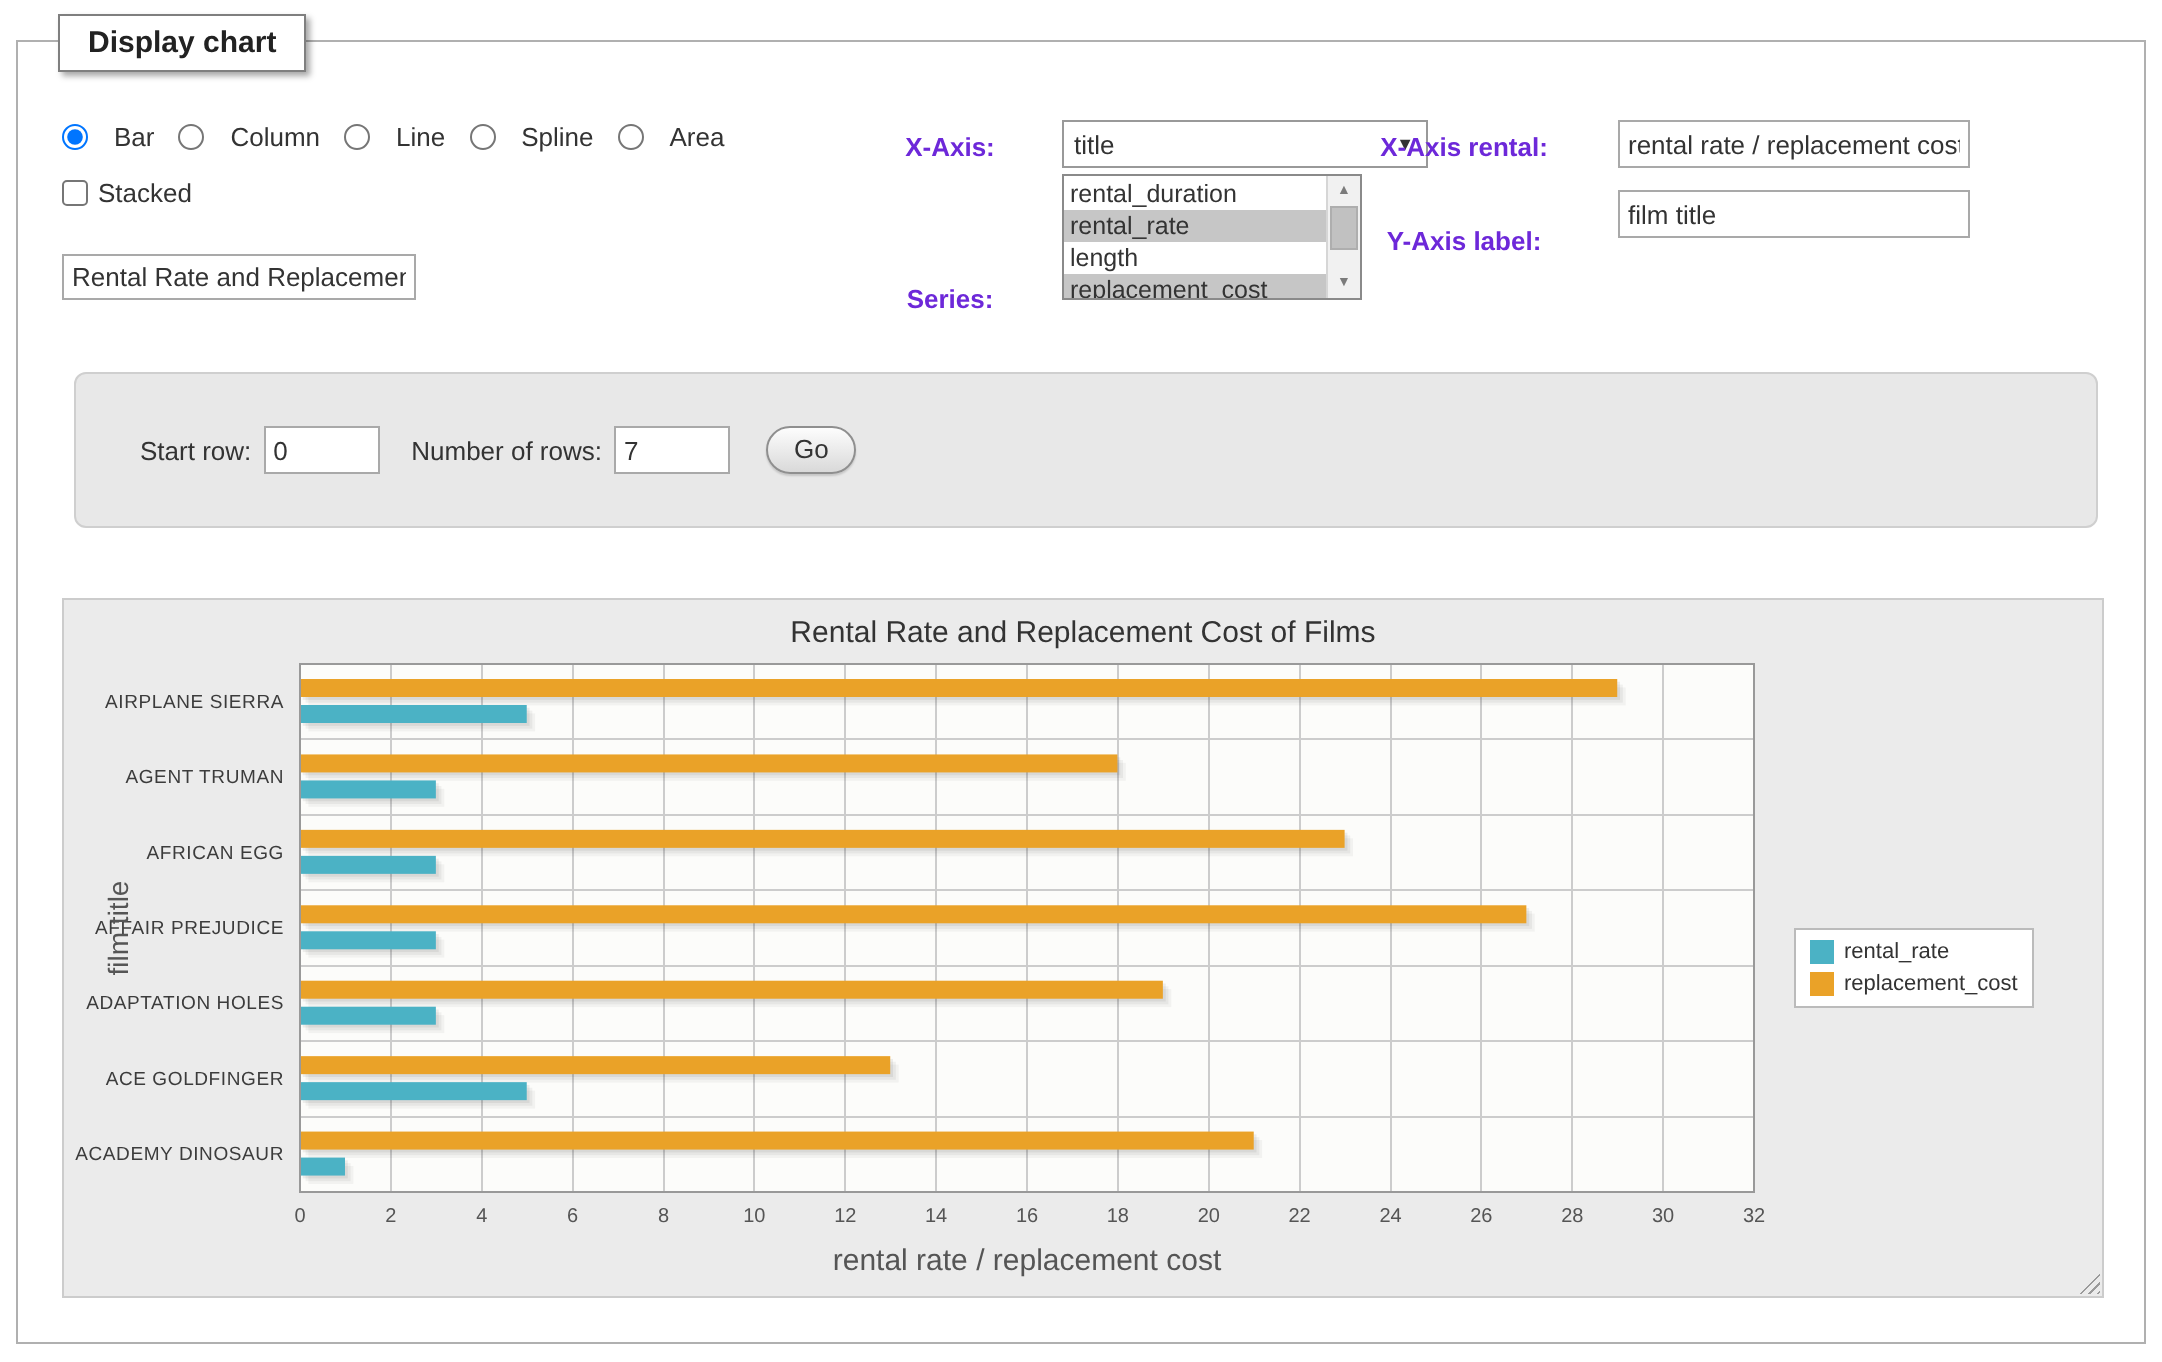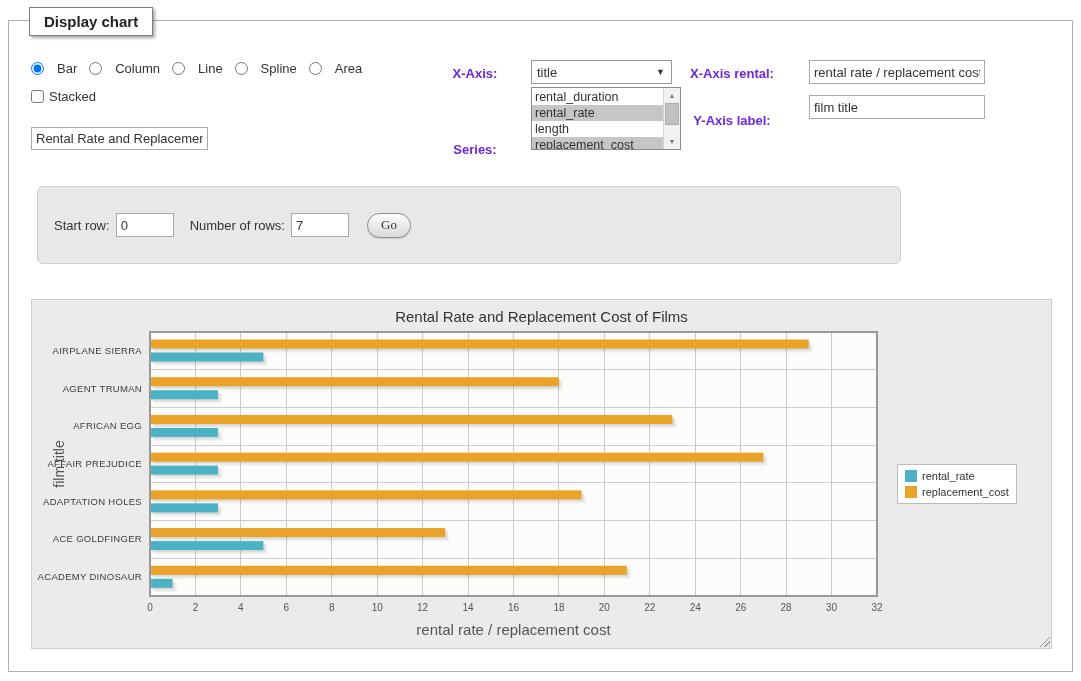--- a/index.html
+++ b/index.html
@@ -25,21 +25,21 @@
   input[type=text] {
     border: 1px solid #a9a9a9; background: #fff; font-family: "Liberation Sans", sans-serif;
     font-size: 13px; padding: 2px 4px; color: #333;
   }
   .field-label { position: absolute; text-align: center; color: #6d28d9; font-weight: bold; }
   .lbl-xaxis   { left: 416px; width: 100px; top: 45px; }
   .lbl-series  { left: 416px; width: 100px; top: 121px; }
   .lbl-xlabel  { left: 652px; width: 142px; top: 45px; }
   .lbl-ylabel  { left: 652px; width: 142px; top: 92px; }
   .selectbox {
-    position: absolute; left: 522px; top: 39px; width: 141px; height: 24px;
+    position: absolute; left: 522px; top: 39px; width: 183px; height: 24px;
     border: 1px solid #999; background: #fff; display: flex; align-items: center;
     padding: 0 5px; cursor: default;
   }
   .selectbox .val { flex: 1; }
   .select-arrow { font-size: 9px; color: #333; padding-right: 1px; }
   .listbox {
     position: absolute; left: 522px; top: 66px; width: 150px; height: 63px;
     border: 1px solid #8a8a8a; background: #fff; display: flex; overflow: hidden;
   }
   .listbox .options { flex: 1; padding-top: 1px; }
@@ -48,32 +48,32 @@
   .scrollbar { width: 17px; background: #f1f1f1; border-left: 1px solid #d6d6d6; display: flex; flex-direction: column; }
   .sb-btn {
     height: 15px; background: #f1f1f1; color: #7b7b7b; font-size: 7px;
     display: flex; align-items: center; justify-content: center;
   }
   .sb-thumb { height: 22px; margin: 0 1px; background: #c1c1c1; border: 1px solid #aeaeae; }
   .input-xlabel { position: absolute; left: 800px; top: 39px; width: 176px; height: 24px; }
   .input-ylabel { position: absolute; left: 800px; top: 74px; width: 176px; height: 24px; }
   
   .rows-panel {
-    position: absolute; left: 28px; top: 165px; width: 864px; height: 78px;
+    position: absolute; left: 28px; top: 165px; width: 1012px; height: 78px;
     background: #e8e8e8; border: 1px solid #cfcfcf; border-radius: 6px;
-    display: flex; align-items: center; padding-left: 16px;
+    display: flex; align-items: center; padding-left: 32px;
   }
   .rows-panel .sp { margin-right: 6px; }
   .rows-panel input { width: 58px; height: 24px; }
   .gap16 { width: 16px; }
   .go-button {
     margin-left: 18px; padding: 3px 13px 4px; font-size: 13px; color: #333;
     background: linear-gradient(#fdfdfd, #d9d9d9); border: 1px solid #8f8f8f;
     border-radius: 13px; box-shadow: 0 1px 1px rgba(0,0,0,0.15); cursor: pointer;
-    font-family: Liberation Serif, serif;
+    font-family: Liberation Sans, sans-serif;
   }
   
   .chart-panel {
     position: absolute; left: 22px; top: 278px; width: 1021px; height: 350px;
     background: #ebebeb; border: 1px solid #ccc;
   }
   .chart-title { text-align: center; padding-top: 8px; font-size: 15px; color: #333; }
   .chart-panel svg { position: absolute; left: 0; top: 26px; }
   svg text { font-family: "Liberation Sans", sans-serif; }
   .chart-legend {

